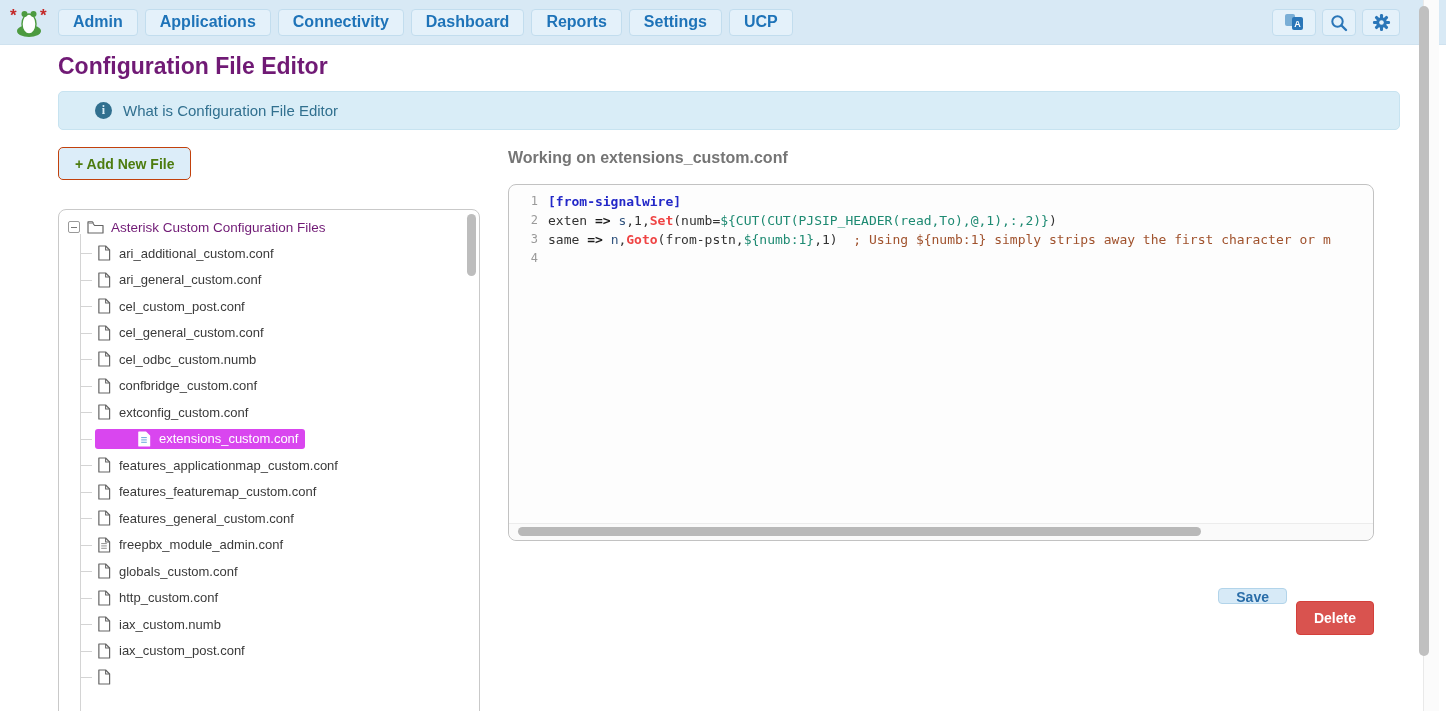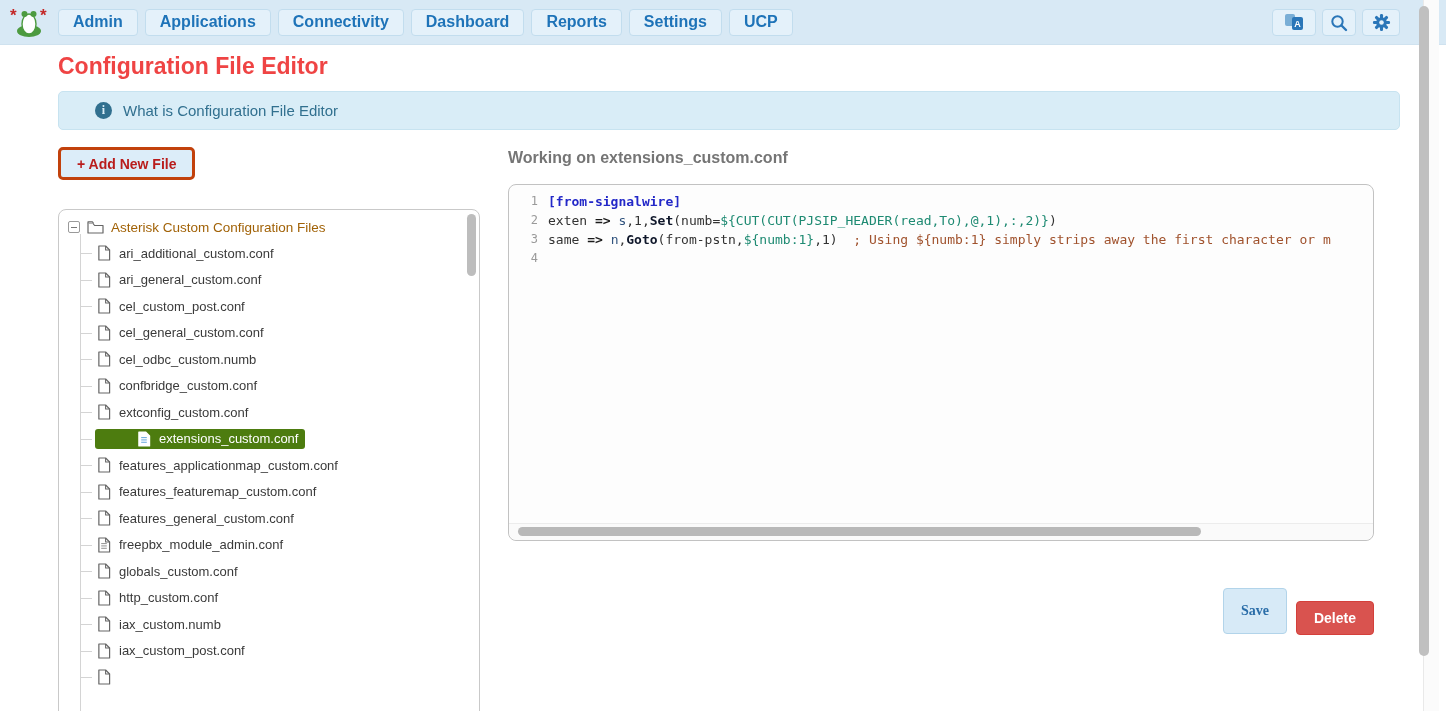--- a/index.html
+++ b/index.html
@@ -14,80 +14,80 @@
   .nav-menu { display:flex; gap:7px; align-items:center; }
   .nav-btn { height:27px; padding:0 14px; background:#e4f1fa; border:1px solid #c2ddee;
     border-radius:4px; color:#1e73b8; font-weight:bold; font-size:16px;
     font-family:"Liberation Sans", sans-serif; cursor:pointer; }
   .nav-right { position:absolute; right:46px; top:9px; display:flex; gap:6px; }
   .icon-btn { height:27px; background:#e4f1fa; border:1px solid #c2ddee; border-radius:4px;
     display:flex; align-items:center; justify-content:center; cursor:pointer; }
   .icon-btn.w44{width:44px;} .icon-btn.w34{width:34px;} .icon-btn.w38{width:38px;}
 
   
-  .page-title { position:absolute; left:58px; top:53px; font-size:23px; font-weight:bold; color:#ef4444; }
+  .page-title { position:absolute; left:58px; top:53px; font-size:23px; font-weight:bold; color:#701a75; }
   .info-alert { position:absolute; left:58px; top:91px; width:1342px; height:39px;
     background:#d9edf7; border:1px solid #c7e3f0; border-radius:5px;
     display:flex; align-items:center; padding-left:36px; }
   .info-ico { width:17px; height:17px; border-radius:50%; background:#31708f; color:#d9edf7;
     font-size:12px; font-weight:bold; font-family:"Liberation Serif", serif;
     display:flex; align-items:center; justify-content:center; margin-right:11px; flex:none; }
   .info-text { color:#31708f; font-size:15px; }
 
   .add-btn { position:absolute; left:58px; top:147px; height:33px; padding:0 16px;
-    background:#dcedf9; border:3px solid #c2410c; border-radius:5px; color:#b91c1c;
+    background:#dcedf9; border:1px solid #c2410c; border-radius:5px; color:#4d7c0f;
     font-weight:bold; font-size:14px; font-family:"Liberation Sans", sans-serif; cursor:pointer; }
   .working-on { position:absolute; left:508px; top:149px; font-size:16px; font-weight:bold; color:#757575; }
 
   
   .tree-panel { position:absolute; left:58px; top:209px; width:422px; height:560px;
     border:1px solid #c9c9c9; border-radius:8px; background:#fff; overflow:hidden; }
   .tree-inner { position:relative; padding-top:4px; }
   .tree-vline { position:absolute; left:21px; top:24px; width:1px; height:530px; background:#d4d4d4; }
   .tree-root { display:flex; align-items:center; height:26px; padding-left:9px; gap:7px; }
   .minus-box { width:12px; height:12px; border:1px solid #9a9a9a; border-radius:2px; background:#fff;
     position:relative; flex:none; }
   .minus-box::after { content:''; position:absolute; left:2px; right:2px; top:5px; height:1px; background:#777; }
-  .tree-root-label { font-size:13.5px; color:#a16207; }
+  .tree-root-label { font-size:13.5px; color:#701a75; }
   .tree-item { display:flex; align-items:center; height:26.5px; padding-left:36px; position:relative; }
   .tree-item::before { content:''; position:absolute; left:21px; top:13px; width:12px; height:1px; background:#d4d4d4; }
   .item-body { display:flex; align-items:center; gap:8px; padding:2px 7px 2px 2px; border-radius:3px; }
   .tree-label { font-size:13px; color:#3a3a3a; white-space:nowrap; }
-  .tree-item.selected .item-body { background:#4d7c0f;padding-left:42px; }
+  .tree-item.selected .item-body { background:#d946ef;padding-left:42px; }
   .tree-item.selected .tree-label { color:#fff; }
   .tree-scroll { position:absolute; right:3px; top:4px; width:9px; height:62px; background:#bdbdbd; border-radius:5px; }
 
   
   .editor-wrap { position:absolute; left:508px; top:184px; width:866px; height:357px;
     border:1px solid #c2c2c2; border-radius:8px; background:#fdfdfd; overflow:hidden; }
   .editor-body { display:flex; padding:7px 0 0 7px; height:330px; overflow:hidden; }
   .gutter { width:22px; flex:none; text-align:right; color:#9a9a9a;
     font-family:"DejaVu Sans Mono", monospace; font-size:12px; }
   .gutter .ln { height:19px; line-height:19px; }
   .code { margin-left:10px; white-space:pre; overflow:hidden; flex:1;
     font-family:"DejaVu Sans Mono", monospace; font-size:13px; }
   .code-line { height:19px; line-height:19px; }
   .tok-section { color:#2328c8; font-weight:bold; }
-  .tok-keyword { color:#0f172a; font-weight:bold; }
+  .tok-keyword { color:#ef4444; font-weight:bold; }
   .tok-op { color:#1a1a1a; font-weight:bold; }
   .tok-word { color:#333; }
   .tok-plain { color:#333; }
   .tok-atom { color:#33557f; }
   .tok-variable { color:#1e8a72; }
   .tok-comment { color:#a0522d; }
   .editor-scroll-track { position:absolute; left:0; right:0; bottom:0; height:17px;
     background:#fafafa; border-top:1px solid #ececec; border-radius:0 0 8px 8px; }
   .editor-hthumb { position:absolute; left:9px; bottom:4px; width:79%; height:9px;
     background:#b8b8b8; border-radius:5px; }
 
   
   .actions { position:absolute; top:588px; right:72px; display:flex; gap:9px; }
-  .save-btn { height:46px; padding:0 17px; background:#d7eaf7; border:1px solid #b2d4ea;
+  .save-btn { height:16px; padding:0 17px; background:#d7eaf7; border:1px solid #b2d4ea;
     border-radius:4px; color:#2a6da8; font-weight:bold; font-size:14px;
-    font-family:Liberation Serif, serif; cursor:pointer; }
+    font-family:Liberation Sans, sans-serif; cursor:pointer; }
   .delete-btn { height:34px; padding:0 17px; background:#d9534f; border:1px solid #d43f3a;
     border-radius:4px; color:#fff; font-weight:bold; font-size:14px;
     font-family:"Liberation Sans", sans-serif; cursor:pointer;margin-top:13px; }
 
   
   .page-scroll-track { position:absolute; right:7px; top:0; bottom:0; width:16px;
     background:#fbfbfb; border-left:1px solid #e9e9e9; }
   .page-scroll-thumb { position:absolute; right:10px; top:6px; width:10px; height:650px;
     background:#c0c0c0; border-radius:6px; }
 </style>

